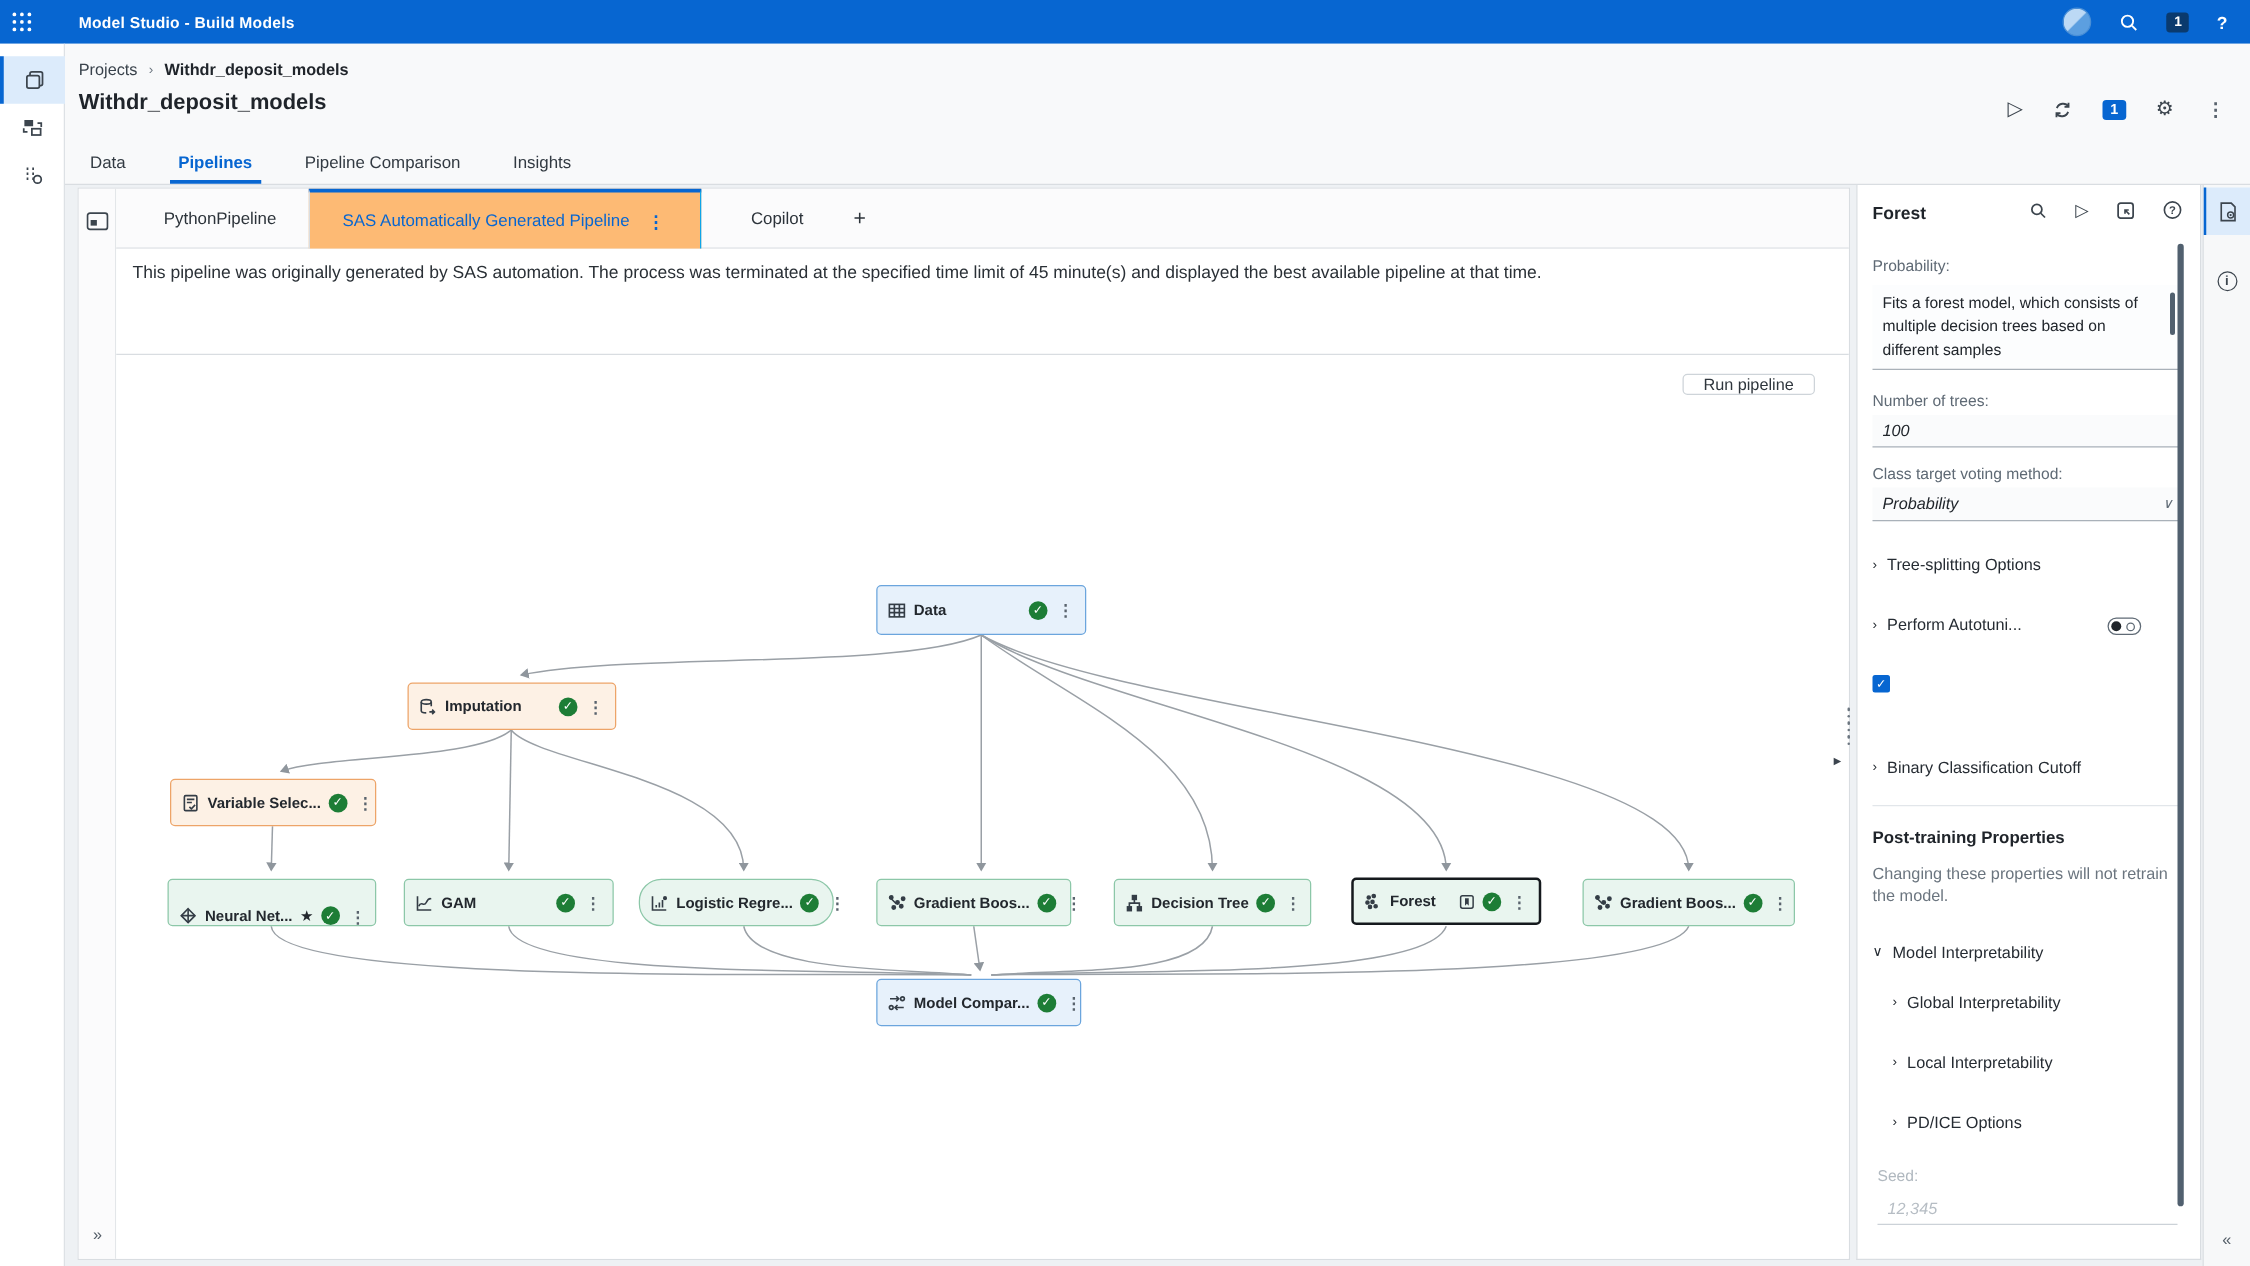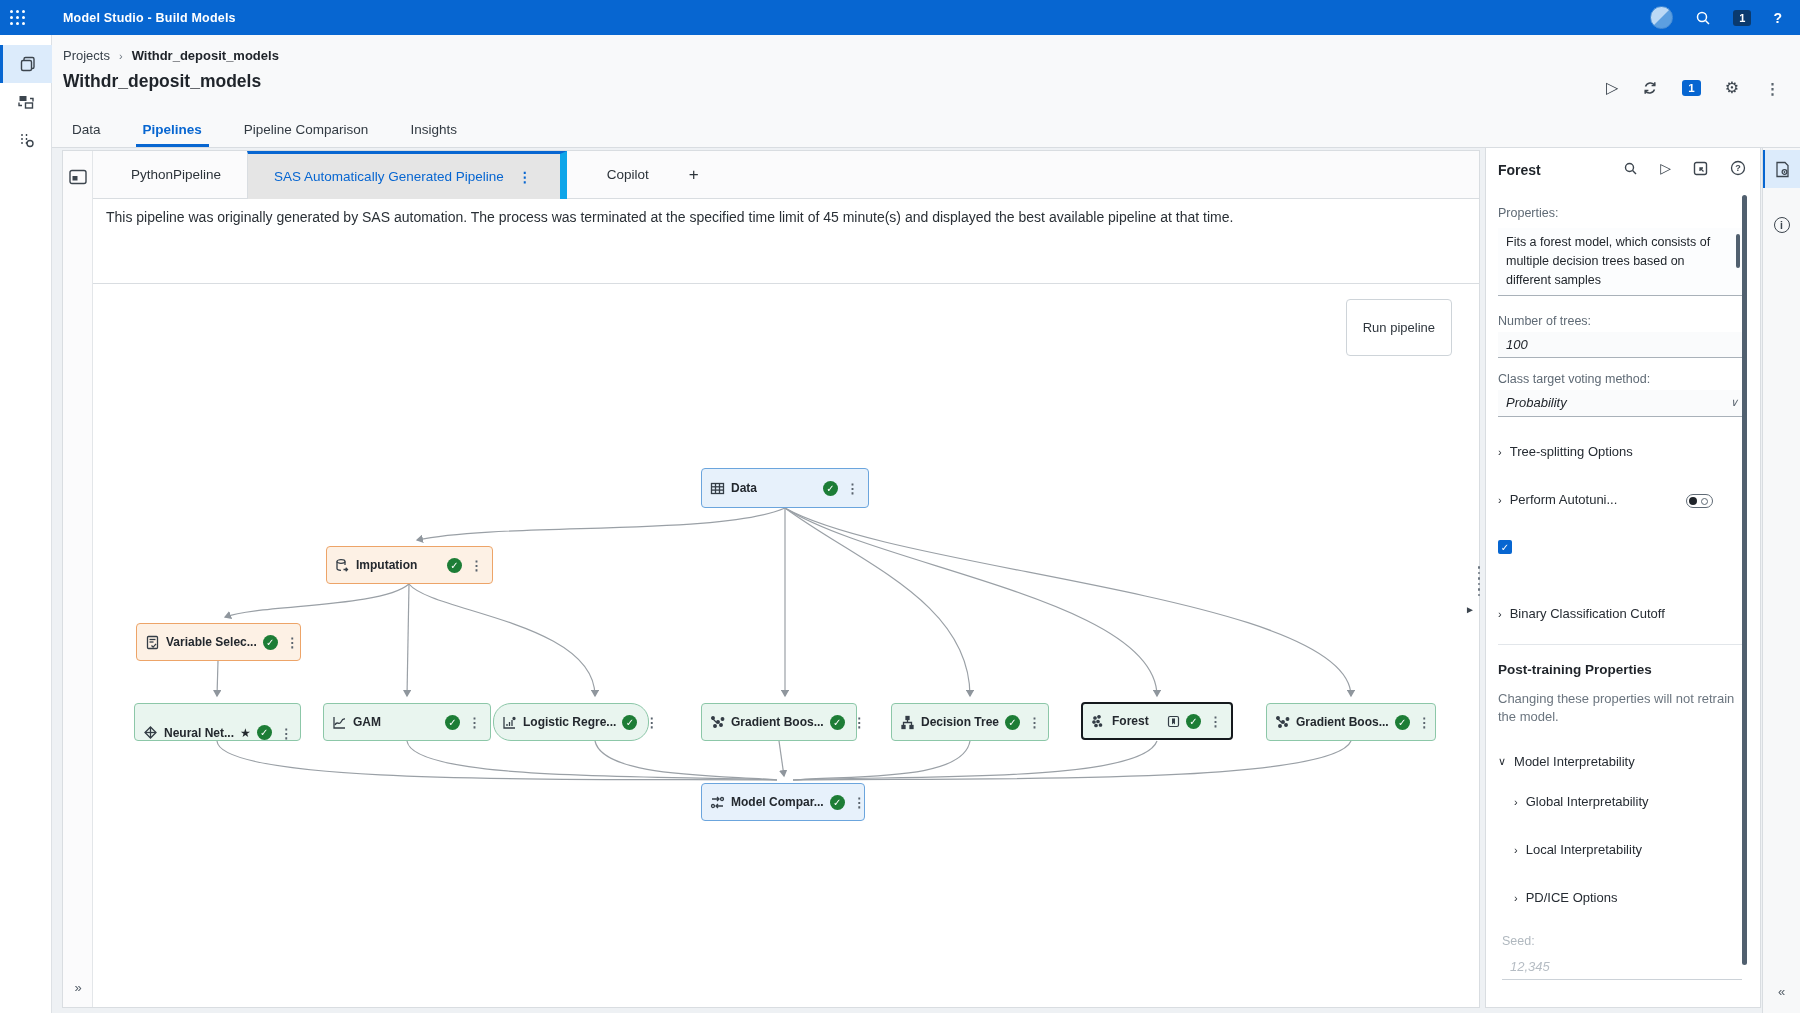--- a/index.html
+++ b/index.html
@@ -36,29 +36,29 @@
   .mtab { font-size:13.5px; color:#323a42; padding:8px 7px 10px; cursor:pointer; }
   .mtab.active { color:#0766d1; font-weight:bold; border-bottom:3px solid #0766d1; padding-bottom:7px; }
 
   
   #pipecard { left:62px; top:150px; width:1418px; height:858px; background:#fff; border:1px solid #d9dde1; }
   #piperail { position:absolute; left:0; top:0; width:30px; height:856px; background:#fbfbfc; border-right:1px solid #e3e6e9; }
   #piperail .top-ico { position:absolute; left:6px; top:18px; cursor:pointer; }
   #piperail .expander { position:absolute; left:0; width:30px; text-align:center; bottom:12px; color:#545e68; font-size:13px; cursor:pointer; }
   #tabstrip { position:absolute; left:30px; top:0; width:1386px; height:48px; background:#fbfbfc; border-bottom:1px solid #d9dde1; display:flex; align-items:stretch; }
   .ptab { display:flex; align-items:center; padding:0 26px; font-size:13.5px; color:#2c333a; cursor:pointer; }
-  .ptab.active { background:#e5e5e5; border-top:3px solid #0766d1; border-left:1px solid #d9dde1; border-right:7px solid #0ea5e9; color:#0766d1; margin-bottom:-1px; gap:12px; }
+  .ptab.active { background:#fdba74; border-top:3px solid #0766d1; border-left:1px solid #d9dde1; border-right:1px solid #0ea5e9; color:#0766d1; margin-bottom:-1px; gap:12px; }
   .ptab.active .kebab { color:#0766d1; font-size:14px; }
   .plus-tab { display:flex; align-items:center; padding:0 14px; font-size:17px; color:#2c333a; cursor:pointer; }
   #infobar { position:absolute; left:30px; top:48px; width:1386px; height:85px; background:#fff; border-bottom:1px solid #d9dde1; }
   #infobar .txt { position:absolute; left:13px; top:10px; font-size:14px; color:#2a3036; }
 
   
   #canvas { position:absolute; left:30px; top:133px; width:1386px; height:723px; background:#fff; }
-  .run-btn { position:absolute; right:27px; top:15px; padding:20px 16px; background:#fff; border:1px solid #ced4d9; border-radius:4px; font-size:13px; color:#2f363d; cursor:pointer; }
+  .run-btn { position:absolute; right:27px; top:15px; padding:0 16px; background:#fff; border:1px solid #ced4d9; border-radius:4px; font-size:13px; color:#2f363d; cursor:pointer; }
   #edges { position:absolute; left:0; top:0; }
 
   .node { position:absolute; height:38px; border-radius:4px; display:flex; align-items:center; padding:0 7px 0 8px; gap:6px; cursor:pointer; background:#fff; }
   .node .lbl { font-size:12px; font-weight:bold; color:#23282e; white-space:nowrap; flex:1; }
   .node.blue { background:#e7f1fb; border:1.5px solid #6ba5dd; }
   .node.orange { background:#fdf1e5; border:1.5px solid #eda468; }
   .node.green { background:#e9f5ef; border:1.5px solid #8cc7a8; }
   .node.selected { border:2.5px solid #15191d; }
   .chk { width:15px; height:15px; min-width:15px; border-radius:50%; background:#1d7d36; color:#fff; font-size:10px; display:flex; align-items:center; justify-content:center; }
   .kebab { color:#59636d; font-size:13px; font-weight:bold; cursor:pointer; line-height:1; padding:0 2px; }
@@ -283,21 +283,21 @@
     <div class="node green" style="left:230px; top:419px; width:168px;">
       <svg class="nico" width="15" height="15" viewBox="0 0 15 15">
           <path d="M2,2 V13 H13"></path>
           <path d="M3,10 C5,5 7,11 9,7 S12,4 13,4"></path>
         </svg>
       <span class="lbl">GAM</span>
       <span class="chk">✓</span>
       <span class="kebab">⋮</span>
     </div>
 
-    <div class="node green" style="left:400px; top:419px; width:156px;border-radius:18px;">
+    <div class="node green" style="left:418px; top:419px; width:156px;border-radius:18px;">
       <svg class="nico" width="15" height="15" viewBox="0 0 15 15">
           <path d="M2,2 V13 H13"></path>
           <line x1="5" y1="11" x2="5" y2="9"></line>
           <line x1="7.5" y1="11" x2="7.5" y2="7"></line>
           <line x1="10" y1="11" x2="10" y2="5"></line>
           <circle cx="12" cy="3.5" r="1" fill="#343d46"></circle>
         </svg>
       <span class="lbl">Logistic Regre...</span>
       <span class="chk">✓</span>
       <span class="kebab">⋮</span>
@@ -397,21 +397,21 @@
     <svg class="pi" width="15" height="15" viewBox="0 0 15 15">
         <rect x="1.5" y="1.5" width="12" height="12" rx="2" stroke="#3c454e" fill="none" stroke-width="1.4"></rect>
         <path d="M10.5,10.5 l-3.5,-3.5 m0,3 v-3 h3" stroke="#3c454e" fill="none" stroke-width="1.3"></path>
       </svg>
     <svg class="pi" width="16" height="16" viewBox="0 0 16 16">
         <circle cx="8" cy="8" r="6.5" stroke="#3c454e" fill="none" stroke-width="1.3"></circle>
         <text x="8" y="11" text-anchor="middle" font-size="9" fill="#3c454e" font-family="Liberation Sans" font-weight="bold">?</text>
       </svg>
   </div>
 
-  <div class="pr-label" style="top:58px;">Properties:</div>
+  <div class="pr-label" style="top:58px;">Probability:</div>
   <div class="pr-area">Fits a forest model, which consists of multiple decision trees based on different samples</div>
   <div class="mini-scroll" style="left:250px; top:86px; height:34px;"></div>
 
   <div class="pr-label" style="top:166px;">Number of trees:</div>
   <input class="pr-field" style="top: 184px;" value="100">
 
   <div class="pr-label" style="top:224px;">Class target voting method:</div>
   <div class="pr-field" style="top:242px; height:27px; cursor:pointer;">
     <span>Probability</span>
     <span style="position:absolute; right:8px; top:6px; color:#5f6a75; font-size:11px;">∨</span>

